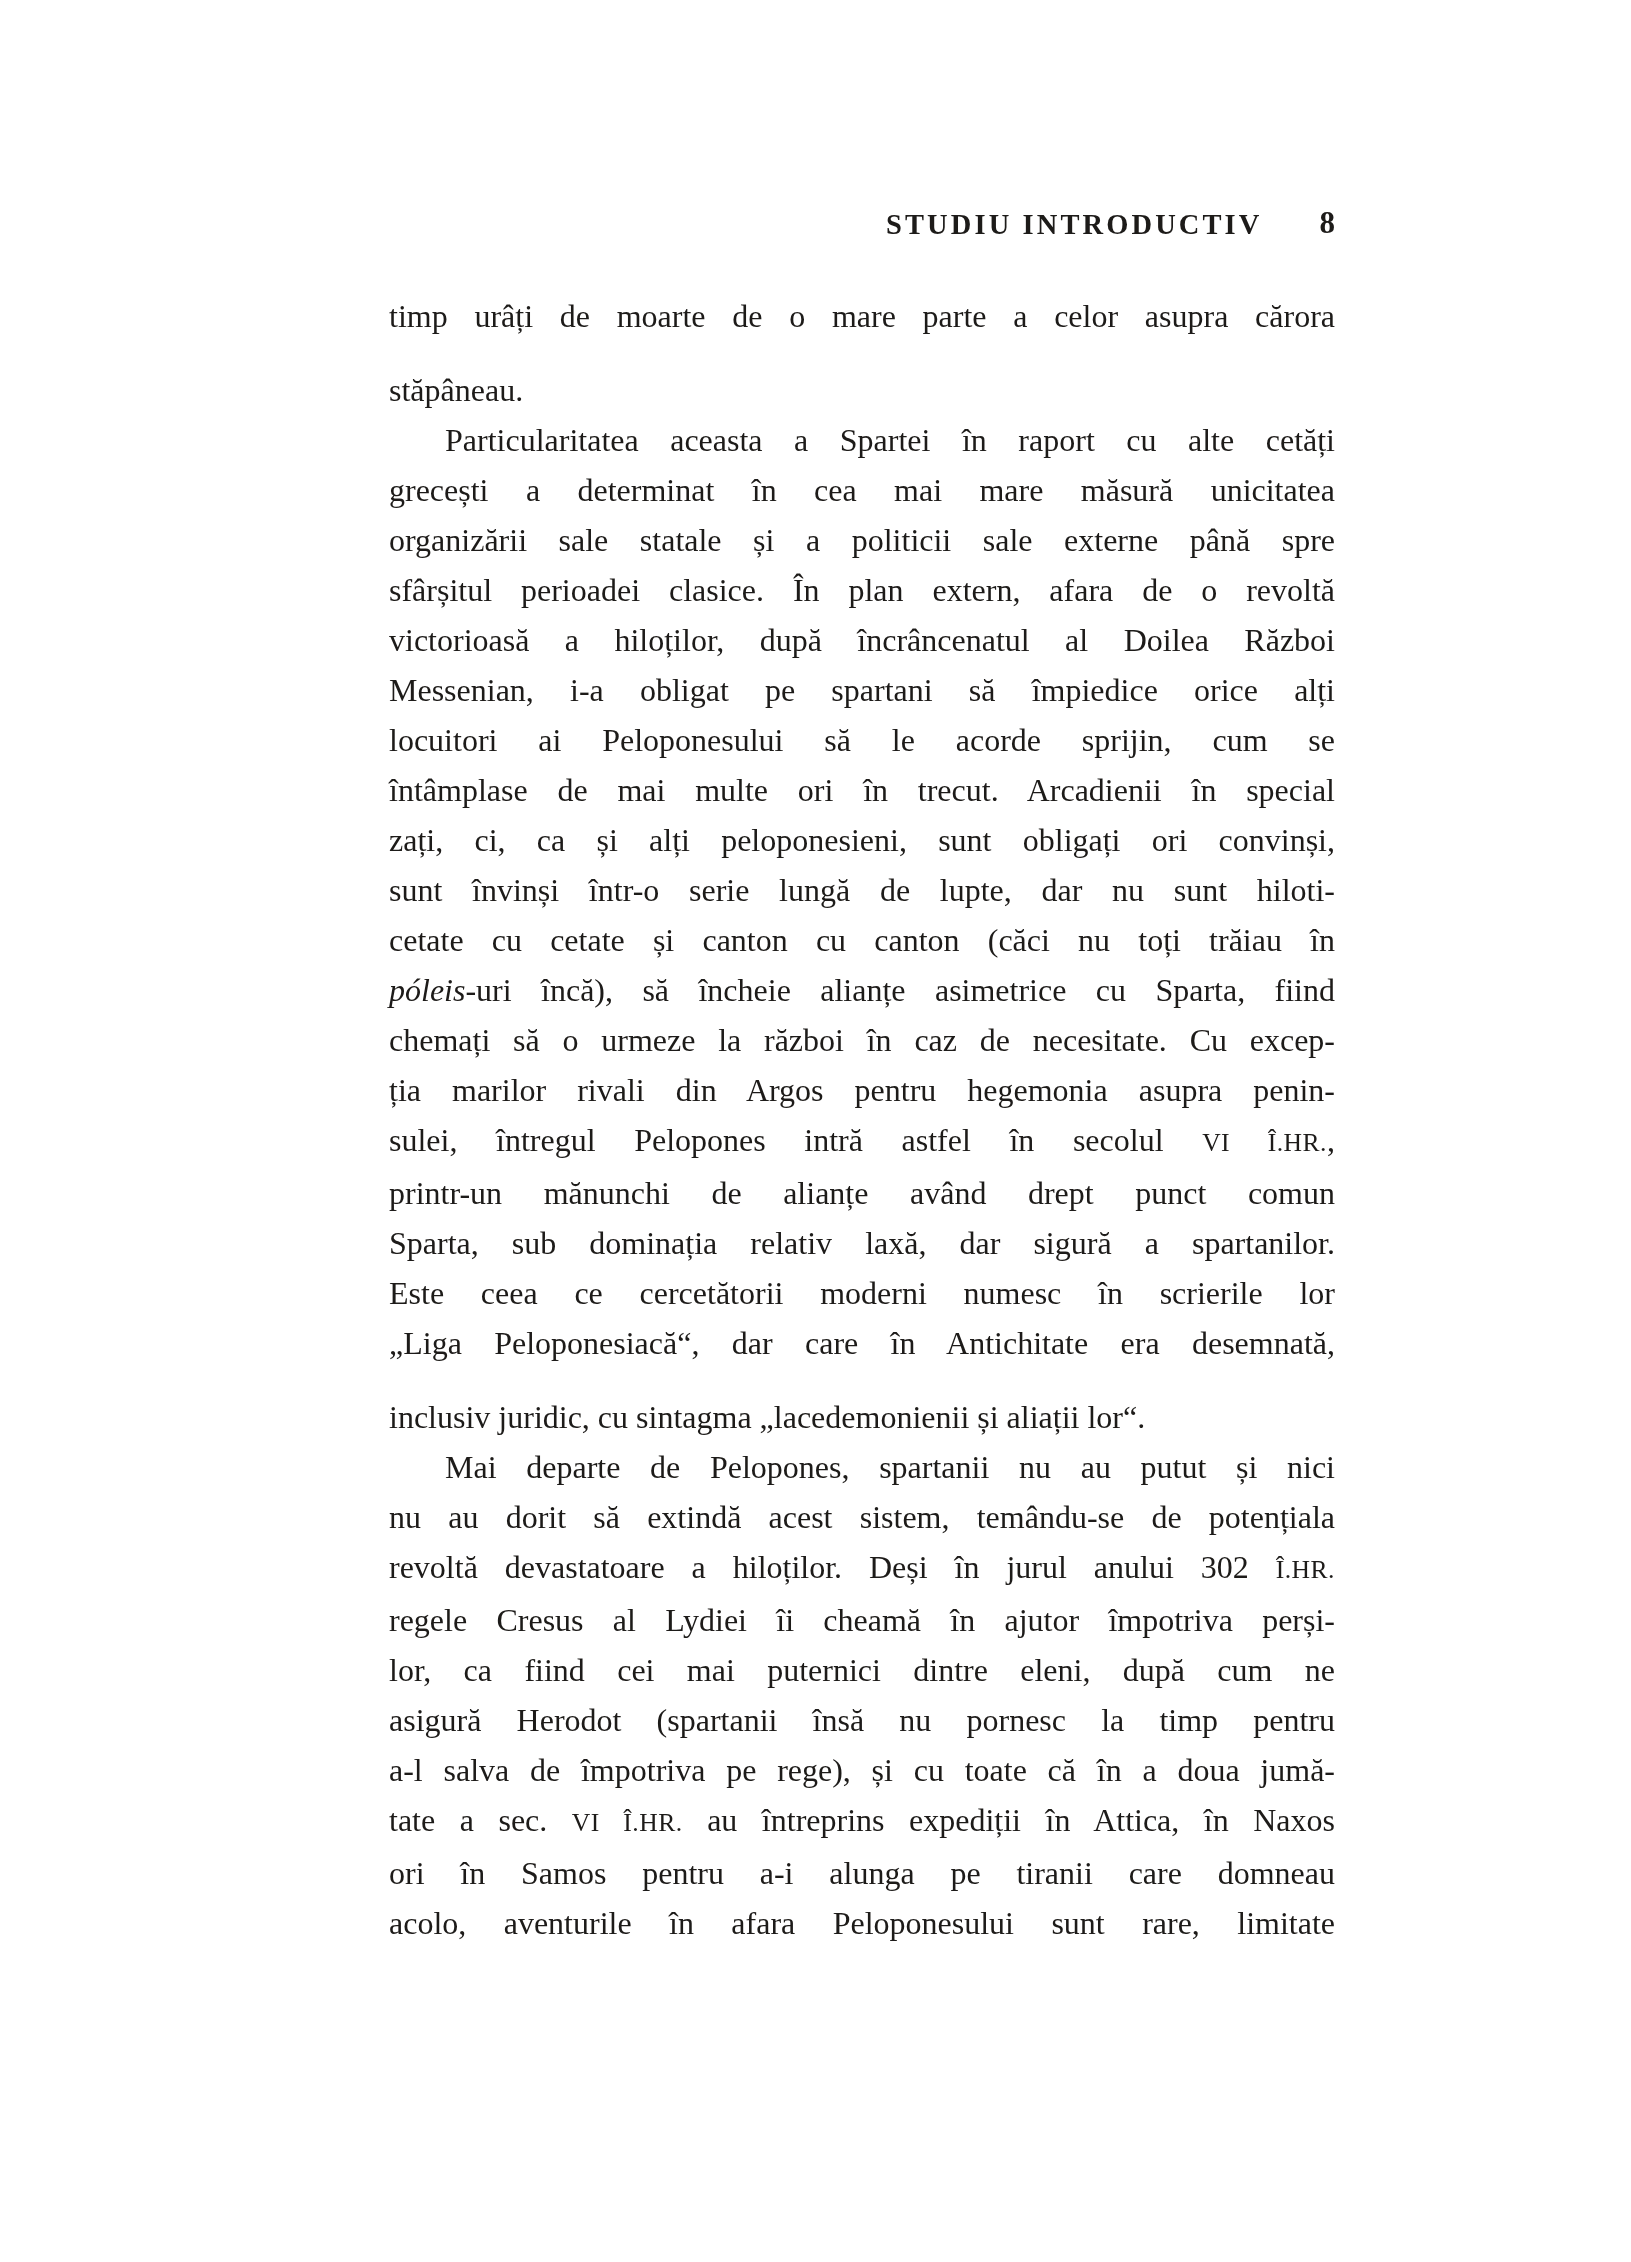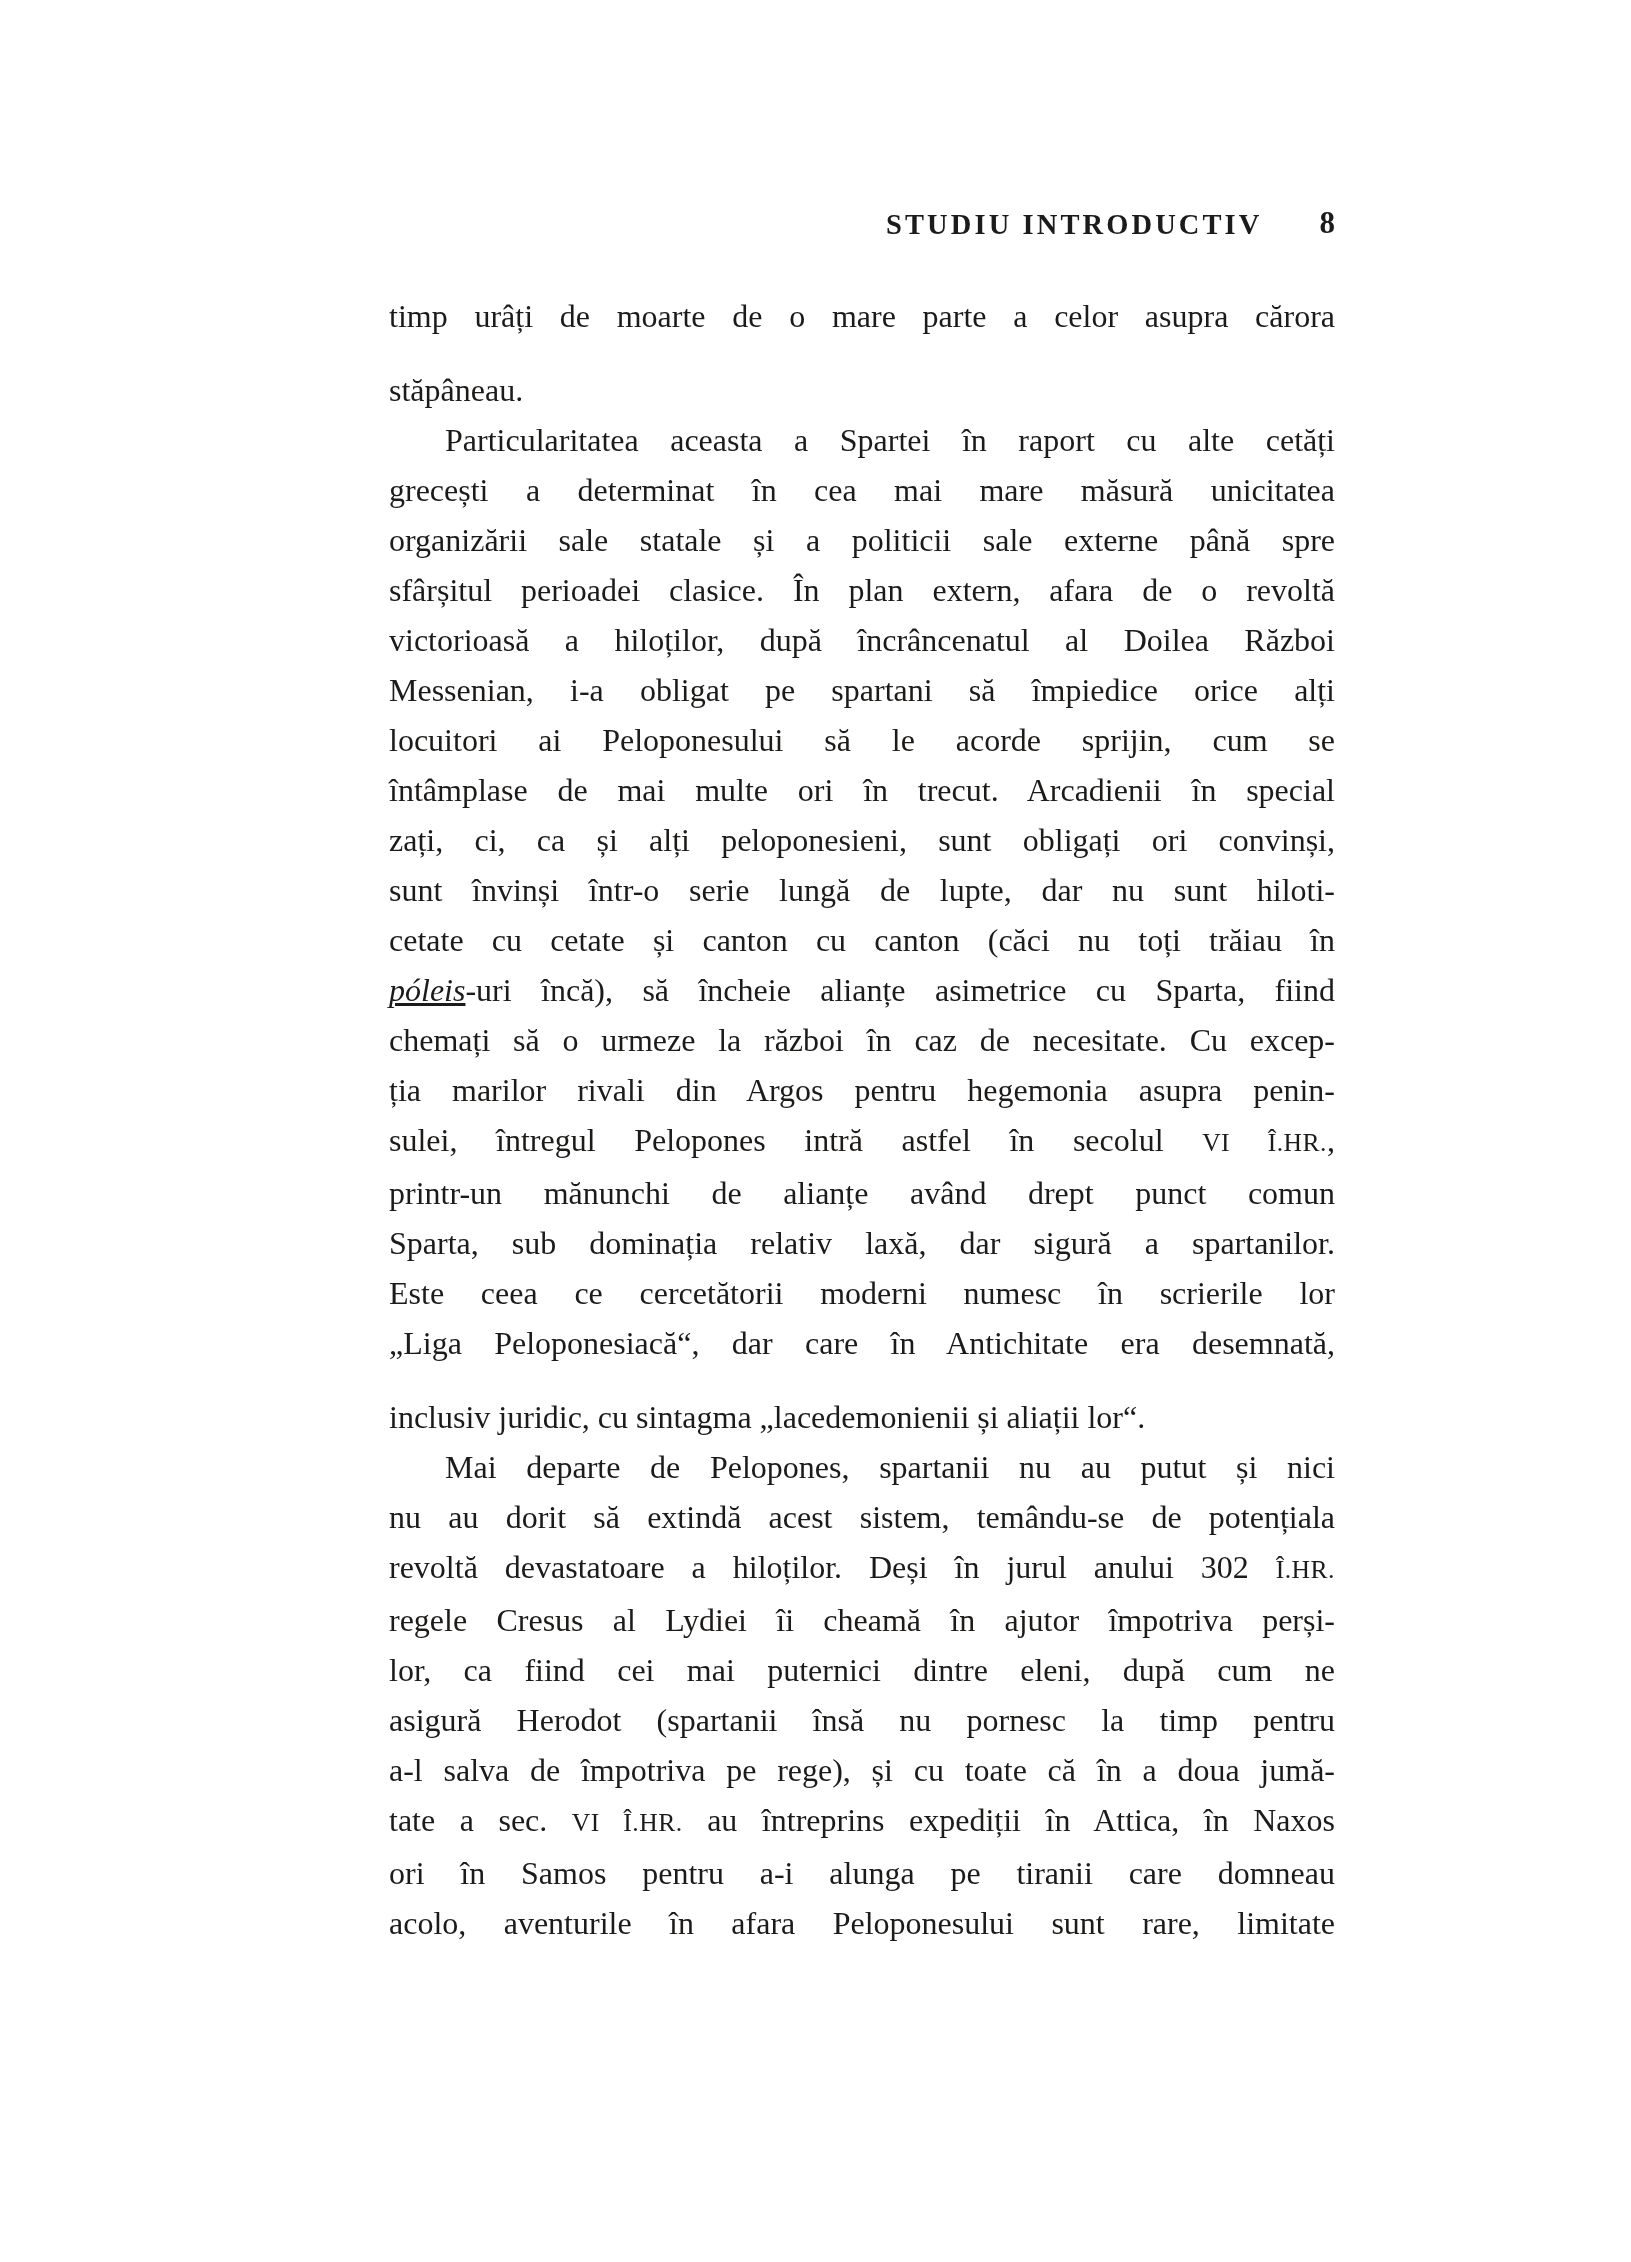--- a/index.html
+++ b/index.html
@@ -51,21 +51,20 @@
   }
   .line.end {
     text-align-last: left;
     margin-top: 24px;
   }
   .line.indent {
     text-indent: 56px;
   }
   .italic {
     font-style: italic;
-    text-decoration: underline;
   }
   .sc {
     font-size: 0.8em;
     letter-spacing: 0.5px;
   }
 </style>
 </head>
 <body>
 
 <div class="page">

